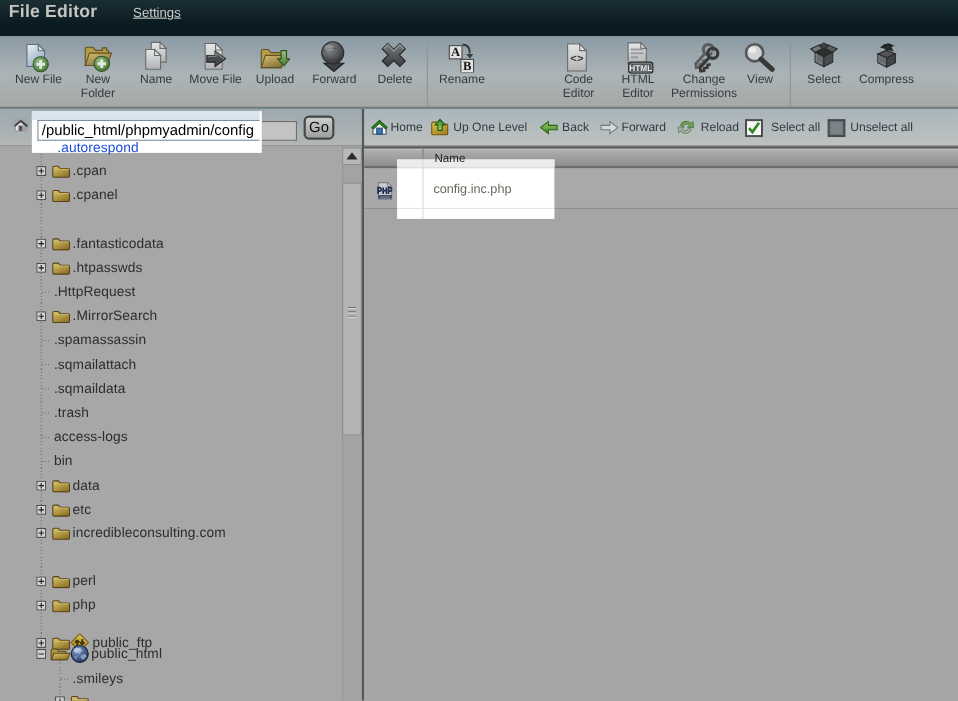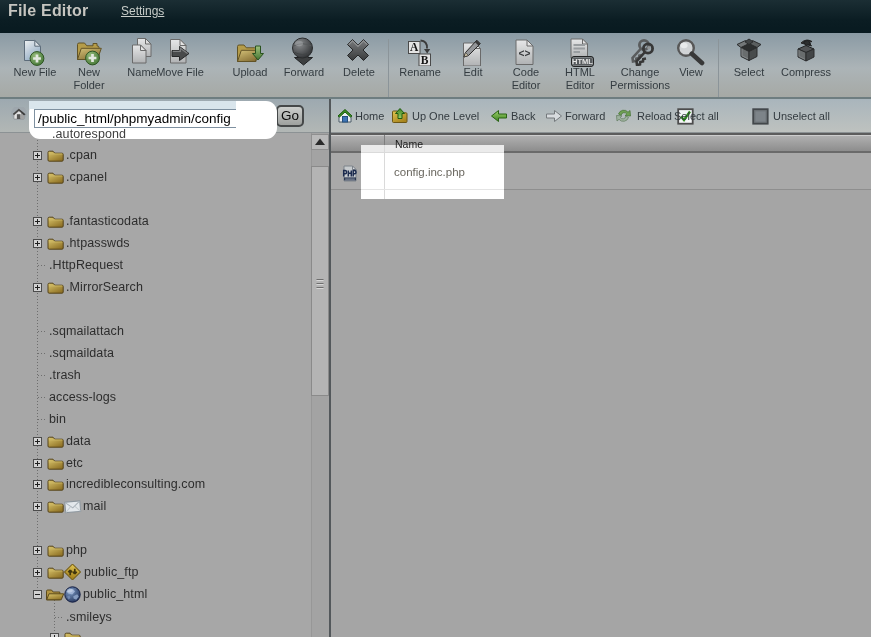--- a/index.html
+++ b/index.html
@@ -41,26 +41,26 @@
 
 .row{position:absolute;left:0;width:311px;height:22px;line-height:22px;font-size:12.5px;color:#2d2d2d;letter-spacing:.1px;}
 .row .t{position:absolute;top:0;height:22px;white-space:nowrap;}
 .row svg{position:absolute;}
 .dotv{position:absolute;width:1px;background-image:repeating-linear-gradient(to bottom,#6e6e6e 0 1px,rgba(0,0,0,0) 1px 3px);}
 .doth{position:absolute;height:1px;background-image:repeating-linear-gradient(to right,#6e6e6e 0 1px,rgba(0,0,0,0) 1px 3px);}
 
 #sbup{left:311px;top:134px;width:18px;height:16px;background:#b9b9b9;border:1px solid #8f8f8f;box-sizing:border-box;}
 #sbthumb{left:311px;top:166px;width:18px;height:230px;background:#b4b4b4;border:1px solid #8a8a8a;box-sizing:border-box;}
 
-#hl1{left:29px;top:101px;width:248px;height:38px;background:#fff;z-index:30;border-radius:11px;}
+#hl1{left:29px;top:101px;width:209px;height:38px;background:#fff;z-index:30;}
 #hl1 .band{position:absolute;left:0;top:0;width:207px;height:8px;background:#d9e5ec;}
 #hl1 .inp{position:absolute;left:5px;top:8px;width:202px;height:19px;background:#fff;
   border:1px solid #7e90a0;border-right:none;box-sizing:border-box;
   font-size:13.5px;color:#000;line-height:17px;padding-left:3px;white-space:nowrap;overflow:hidden;}
-#hl1 .ghost{position:absolute;left:23px;top:26px;font-size:12.5px;color:#404040;letter-spacing:.1px;}
+#hl1 .ghost{position:absolute;left:23px;top:26px;font-size:12.5px;color:#1d4ed8;letter-spacing:.1px;}
 #hl2{left:361px;top:145px;width:143px;height:54px;background:#fff;z-index:30;}
 #hl2 .band{position:absolute;left:0;top:0;width:143px;height:7px;background:#ebebeb;border-bottom:1px solid #dadada;}
 #hl2 .cl{position:absolute;left:23px;top:0;width:1px;height:54px;background:#dadada;}
 #hl2 .fn{position:absolute;left:33px;top:21px;font-size:11.5px;color:#6a675f;}
 #hl2 .rl{position:absolute;left:0;top:44px;width:143px;height:1px;background:#e4e4e4;}
 </style>
 </head>
 <body>
 <div class="abs" id="hdr">
   <div class="abs title">File Editor</div>
@@ -132,21 +132,21 @@
     </div>
 <div class="tbi" style="left:142px">
       <svg width="28" height="29" viewBox="0 0 28 29">
  <path d="M9.5 1.5 H17.5 L23 7 V19.5 H9.5 Z" fill="url(#gpg)" stroke="#707070"></path>
  <path d="M17.5 1.5 V7 H23 Z" fill="#e9e9e9" stroke="#707070"></path>
  <path d="M4.5 8 H12.5 L18 13.5 V26 H4.5 Z" fill="url(#gpg)" stroke="#707070"></path>
  <path d="M12.5 8 V13.5 H18 Z" fill="#efefef" stroke="#707070"></path>
 </svg>
       <div class="lb">Name</div>
     </div>
-<div class="tbi" style="left:180px">
+<div class="tbi" style="left:196px">
       <svg width="28" height="29" viewBox="0 0 28 29">
  <path d="M4.5 2.5 H14 L20 8.5 V26 H4.5 Z" fill="url(#gpg)" stroke="#707070"></path>
  <path d="M14 2.5 V8.5 H20 Z" fill="#efefef" stroke="#707070"></path>
  <path d="M6 13.5 H13.5 V9.5 L23 16.5 L13.5 23.5 V19.5 H6 Z" fill="#4b4e50" stroke="#26282a"></path>
  <path d="M6.8 14.3 H14.3 V11.2 L21.6 16.5" fill="none" stroke="#85888a" stroke-width="1.2"></path>
 </svg>
       <div class="lb">Move File</div>
     </div>
 <div class="tbi" style="left:250px">
       <svg width="28" height="29" viewBox="0 0 28 29">
@@ -177,30 +177,20 @@
 <div class="tbi" style="left:420px">
       <svg width="28" height="29" viewBox="0 0 28 29">
  <path d="M14.5 3.5 q7 .5 6.5 8" fill="none" stroke="#3e3e3e" stroke-width="1.8"></path>
  <path d="M18 12 h6.2 l-3 4.4 z" fill="#3e3e3e"></path>
  <rect x="2.5" y="4.5" width="11.5" height="12" fill="#f0f0f0" stroke="#4e4e4e"></rect>
  <text x="8.2" y="14" text-anchor="middle" font-family="Liberation Serif" font-size="11.5" font-weight="bold" fill="#161616">A</text>
  <rect x="13" y="17" width="11.5" height="12" fill="#f0f0f0" stroke="#4e4e4e"></rect>
  <text x="18.7" y="26.5" text-anchor="middle" font-family="Liberation Serif" font-size="11.5" font-weight="bold" fill="#161616">B</text>
 </svg>
       <div class="lb">Rename</div>
-    </div>
-<div class="tbi" style="left:473px">
-      <svg width="28" height="29" viewBox="0 0 28 29">
- <path d="M4.5 6 H16 L21.5 11.5 V29 H4.5 Z" fill="url(#gpg)" stroke="#707070"></path>
- <path d="M16 6 V11.5 H21.5 Z" fill="#efefef" stroke="#707070"></path>
- <path d="M17.8 3.2 L21.3 6.7 L9.5 18.5 L5 20 L6.5 15.5 Z" fill="#9b9ea2" stroke="#2c2c2c"></path>
- <path d="M17.8 3.2 L21.3 6.7 L19.4 8.6 L15.9 5.1 Z" fill="#3c3c3c"></path>
- <path d="M6.5 15.5 L9.5 18.5 L5 20 Z" fill="#d8c9a2" stroke="#2c2c2c" stroke-width=".6"></path>
-</svg>
-      <div class="lb">Edit</div>
     </div>
 <div class="tbi" style="left:526px">
       <svg width="28" height="29" viewBox="0 0 28 29">
  <path d="M4 3 H15 L21 9 V27.5 H4 Z" fill="url(#gpg)" stroke="#707070"></path>
  <path d="M15 3 V9 H21 Z" fill="#efefef" stroke="#707070"></path>
  <text x="12.5" y="19.5" text-anchor="middle" font-family="Liberation Mono" font-size="10" font-weight="bold" fill="#3a3d40">&lt;&gt;</text>
 </svg>
       <div class="lb">Code<br>Editor</div>
     </div>
 <div class="tbi" style="left:580px">
@@ -290,21 +280,21 @@
 <div class="nav" style="left:565px">Forward</div>
 <svg class="abs" style="left:614px;top:107px" width="19" height="18" viewBox="0 0 19 18">
  <path d="M4.5 7 A5.5 5.5 0 0 1 14 5.2 L16 3.5 L16.5 9 L11 8.7 L12.8 7 A3.2 3.2 0 0 0 7 8.5 Z" fill="#6fa054" stroke="#447030" stroke-width=".7"></path>
  <path d="M14.5 10.5 A5.5 5.5 0 0 1 5 12.3 L3 14 L2.5 8.5 L8 8.8 L6.2 10.5 A3.2 3.2 0 0 0 12 9 Z" fill="#9fb2a0" stroke="#5f7a5a" stroke-width=".7"></path>
 </svg>
 <div class="nav" style="left:637px">Reload</div>
 <svg class="abs" style="left:677px;top:108px" width="17" height="17" viewBox="0 0 17 17">
  <rect x="1.2" y="1.2" width="14.5" height="14.5" fill="#f4f6f7" stroke="#4c4c4c" stroke-width="1.8"></rect>
  <path d="M4 8.5 L7 12 L13 3.5" fill="none" stroke="#2f8c1c" stroke-width="2.4"></path>
 </svg>
-<div class="nav" style="left:674px">Select all</div>
+<div class="nav" style="left:701px">Select all</div>
 <svg class="abs" style="left:752px;top:108px" width="17" height="17" viewBox="0 0 17 17">
  <rect x="1.2" y="1.2" width="14.5" height="14.5" fill="#70767a" stroke="#43484b" stroke-width="1.8"></rect>
  <rect x="3.5" y="3.5" width="10" height="10" fill="#7d8489"></rect>
 </svg>
 <div class="nav" style="left:773px">Unselect all</div>
 
 <div class="abs" id="tree">
 <div class="dotv" style="left:37px;top:7px;height:450px"></div>
 <div class="dotv" style="left:54px;top:461px;height:176px"></div>
 <div class="row" style="top:11px">
@@ -364,20 +354,24 @@
         <rect x="0.5" y="0.5" width="8" height="8" fill="#d2d2d2" stroke="#4c4c4c"></rect>
         <line x1="2" y1="4.5" x2="7" y2="4.5" stroke="#1e1e1e"></line>
         <line x1="4.5" y1="2" x2="4.5" y2="7" stroke="#1e1e1e"></line>
       </svg>
       <svg class="abs" style="left:47px;top:5px" width="17" height="13" viewBox="0 0 17 13">
         <path d="M1 3.4 Q1 2.2 2.2 2.2 H6 L7.8 4.2 H15 Q16.2 4.2 16.2 5.4 V11 Q16.2 12.2 15 12.2 H2.2 Q1 12.2 1 11 Z" fill="url(#gfold)" stroke="#54431a"></path>
         <path d="M1.8 4.9 H15.4" stroke="#cdb968" stroke-width=".9"></path>
       </svg>
       <span class="t" style="left:66px">.MirrorSearch</span>
     </div>
+<div class="row" style="top:165px">
+      <div class="doth" style="left:38px;top:11px;width:8px"></div>
+      <span class="t" style="left:49px">.spamassassin</span>
+    </div>
 <div class="row" style="top:187px">
       <div class="doth" style="left:38px;top:11px;width:8px"></div>
       <span class="t" style="left:49px">.sqmailattach</span>
     </div>
 <div class="row" style="top:209px">
       <div class="doth" style="left:38px;top:11px;width:8px"></div>
       <span class="t" style="left:49px">.sqmaildata</span>
     </div>
 <div class="row" style="top:231px">
       <div class="doth" style="left:38px;top:11px;width:8px"></div>
@@ -420,52 +414,45 @@
         <rect x="0.5" y="0.5" width="8" height="8" fill="#d2d2d2" stroke="#4c4c4c"></rect>
         <line x1="2" y1="4.5" x2="7" y2="4.5" stroke="#1e1e1e"></line>
         <line x1="4.5" y1="2" x2="4.5" y2="7" stroke="#1e1e1e"></line>
       </svg>
       <svg class="abs" style="left:47px;top:5px" width="17" height="13" viewBox="0 0 17 13">
         <path d="M1 3.4 Q1 2.2 2.2 2.2 H6 L7.8 4.2 H15 Q16.2 4.2 16.2 5.4 V11 Q16.2 12.2 15 12.2 H2.2 Q1 12.2 1 11 Z" fill="url(#gfold)" stroke="#54431a"></path>
         <path d="M1.8 4.9 H15.4" stroke="#cdb968" stroke-width=".9"></path>
       </svg>
       <span class="t" style="left:66px">incredibleconsulting.com</span>
     </div>
-<div class="row" style="top:362px">
-      <svg class="abs" style="left:33px;top:7px" width="9" height="9" viewBox="0 0 9 9">
-        <rect x="0.5" y="0.5" width="8" height="8" fill="#d2d2d2" stroke="#4c4c4c"></rect>
-        <line x1="2" y1="4.5" x2="7" y2="4.5" stroke="#1e1e1e"></line>
-        <line x1="4.5" y1="2" x2="4.5" y2="7" stroke="#1e1e1e"></line>
-      </svg>
-      <svg class="abs" style="left:47px;top:5px" width="17" height="13" viewBox="0 0 17 13">
-        <path d="M1 3.4 Q1 2.2 2.2 2.2 H6 L7.8 4.2 H15 Q16.2 4.2 16.2 5.4 V11 Q16.2 12.2 15 12.2 H2.2 Q1 12.2 1 11 Z" fill="url(#gfold)" stroke="#54431a"></path>
-        <path d="M1.8 4.9 H15.4" stroke="#cdb968" stroke-width=".9"></path>
-      </svg>
-      <svg class="abs" style="left:64px;top:4px" width="18" height="15" viewBox="0 0 18 15">
-        <g transform="rotate(-5 9 7.5)">
-          <rect x="1.2" y="2.5" width="15" height="10.5" fill="#e3e8ec" stroke="#8b959d"></rect>
-          <path d="M1.5 3 L8.7 8.8 L16 2.8" fill="none" stroke="#a8b1b8"></path>
-          <path d="M1.5 12.8 L6.5 7.5 M16 12.8 L11 7.5" fill="none" stroke="#c3cacf"></path>
-        </g>
-      </svg>
-      <span class="t" style="left:83px">mail</span>
+<div class="row" style="top:384px">
+      <svg class="abs" style="left:33px;top:7px" width="9" height="9" viewBox="0 0 9 9">
+        <rect x="0.5" y="0.5" width="8" height="8" fill="#d2d2d2" stroke="#4c4c4c"></rect>
+        <line x1="2" y1="4.5" x2="7" y2="4.5" stroke="#1e1e1e"></line>
+        <line x1="4.5" y1="2" x2="4.5" y2="7" stroke="#1e1e1e"></line>
+      </svg>
+      <svg class="abs" style="left:47px;top:5px" width="17" height="13" viewBox="0 0 17 13">
+        <path d="M1 3.4 Q1 2.2 2.2 2.2 H6 L7.8 4.2 H15 Q16.2 4.2 16.2 5.4 V11 Q16.2 12.2 15 12.2 H2.2 Q1 12.2 1 11 Z" fill="url(#gfold)" stroke="#54431a"></path>
+        <path d="M1.8 4.9 H15.4" stroke="#cdb968" stroke-width=".9"></path>
+      </svg>
+      <span class="t" style="left:66px">perl</span>
     </div>
 <div class="row" style="top:406px">
       <svg class="abs" style="left:33px;top:7px" width="9" height="9" viewBox="0 0 9 9">
         <rect x="0.5" y="0.5" width="8" height="8" fill="#d2d2d2" stroke="#4c4c4c"></rect>
         <line x1="2" y1="4.5" x2="7" y2="4.5" stroke="#1e1e1e"></line>
         <line x1="4.5" y1="2" x2="4.5" y2="7" stroke="#1e1e1e"></line>
       </svg>
       <svg class="abs" style="left:47px;top:5px" width="17" height="13" viewBox="0 0 17 13">
         <path d="M1 3.4 Q1 2.2 2.2 2.2 H6 L7.8 4.2 H15 Q16.2 4.2 16.2 5.4 V11 Q16.2 12.2 15 12.2 H2.2 Q1 12.2 1 11 Z" fill="url(#gfold)" stroke="#54431a"></path>
         <path d="M1.8 4.9 H15.4" stroke="#cdb968" stroke-width=".9"></path>
       </svg>
       <span class="t" style="left:66px">php</span>
     </div>
-<div class="row" style="top:428px">
+<div class="row" style="top:440px">
       <svg class="abs" style="left:33px;top:7px" width="9" height="9" viewBox="0 0 9 9">
         <rect x="0.5" y="0.5" width="8" height="8" fill="#d2d2d2" stroke="#4c4c4c"></rect>
         <line x1="2" y1="4.5" x2="7" y2="4.5" stroke="#1e1e1e"></line>
         <line x1="4.5" y1="2" x2="4.5" y2="7" stroke="#1e1e1e"></line>
       </svg>
       <svg class="abs" style="left:47px;top:5px" width="17" height="13" viewBox="0 0 17 13">
         <path d="M1 3.4 Q1 2.2 2.2 2.2 H6 L7.8 4.2 H15 Q16.2 4.2 16.2 5.4 V11 Q16.2 12.2 15 12.2 H2.2 Q1 12.2 1 11 Z" fill="url(#gfold)" stroke="#54431a"></path>
         <path d="M1.8 4.9 H15.4" stroke="#cdb968" stroke-width=".9"></path>
       </svg>
       <svg class="abs" style="left:64px;top:3px" width="17" height="16" viewBox="0 0 17 16">

